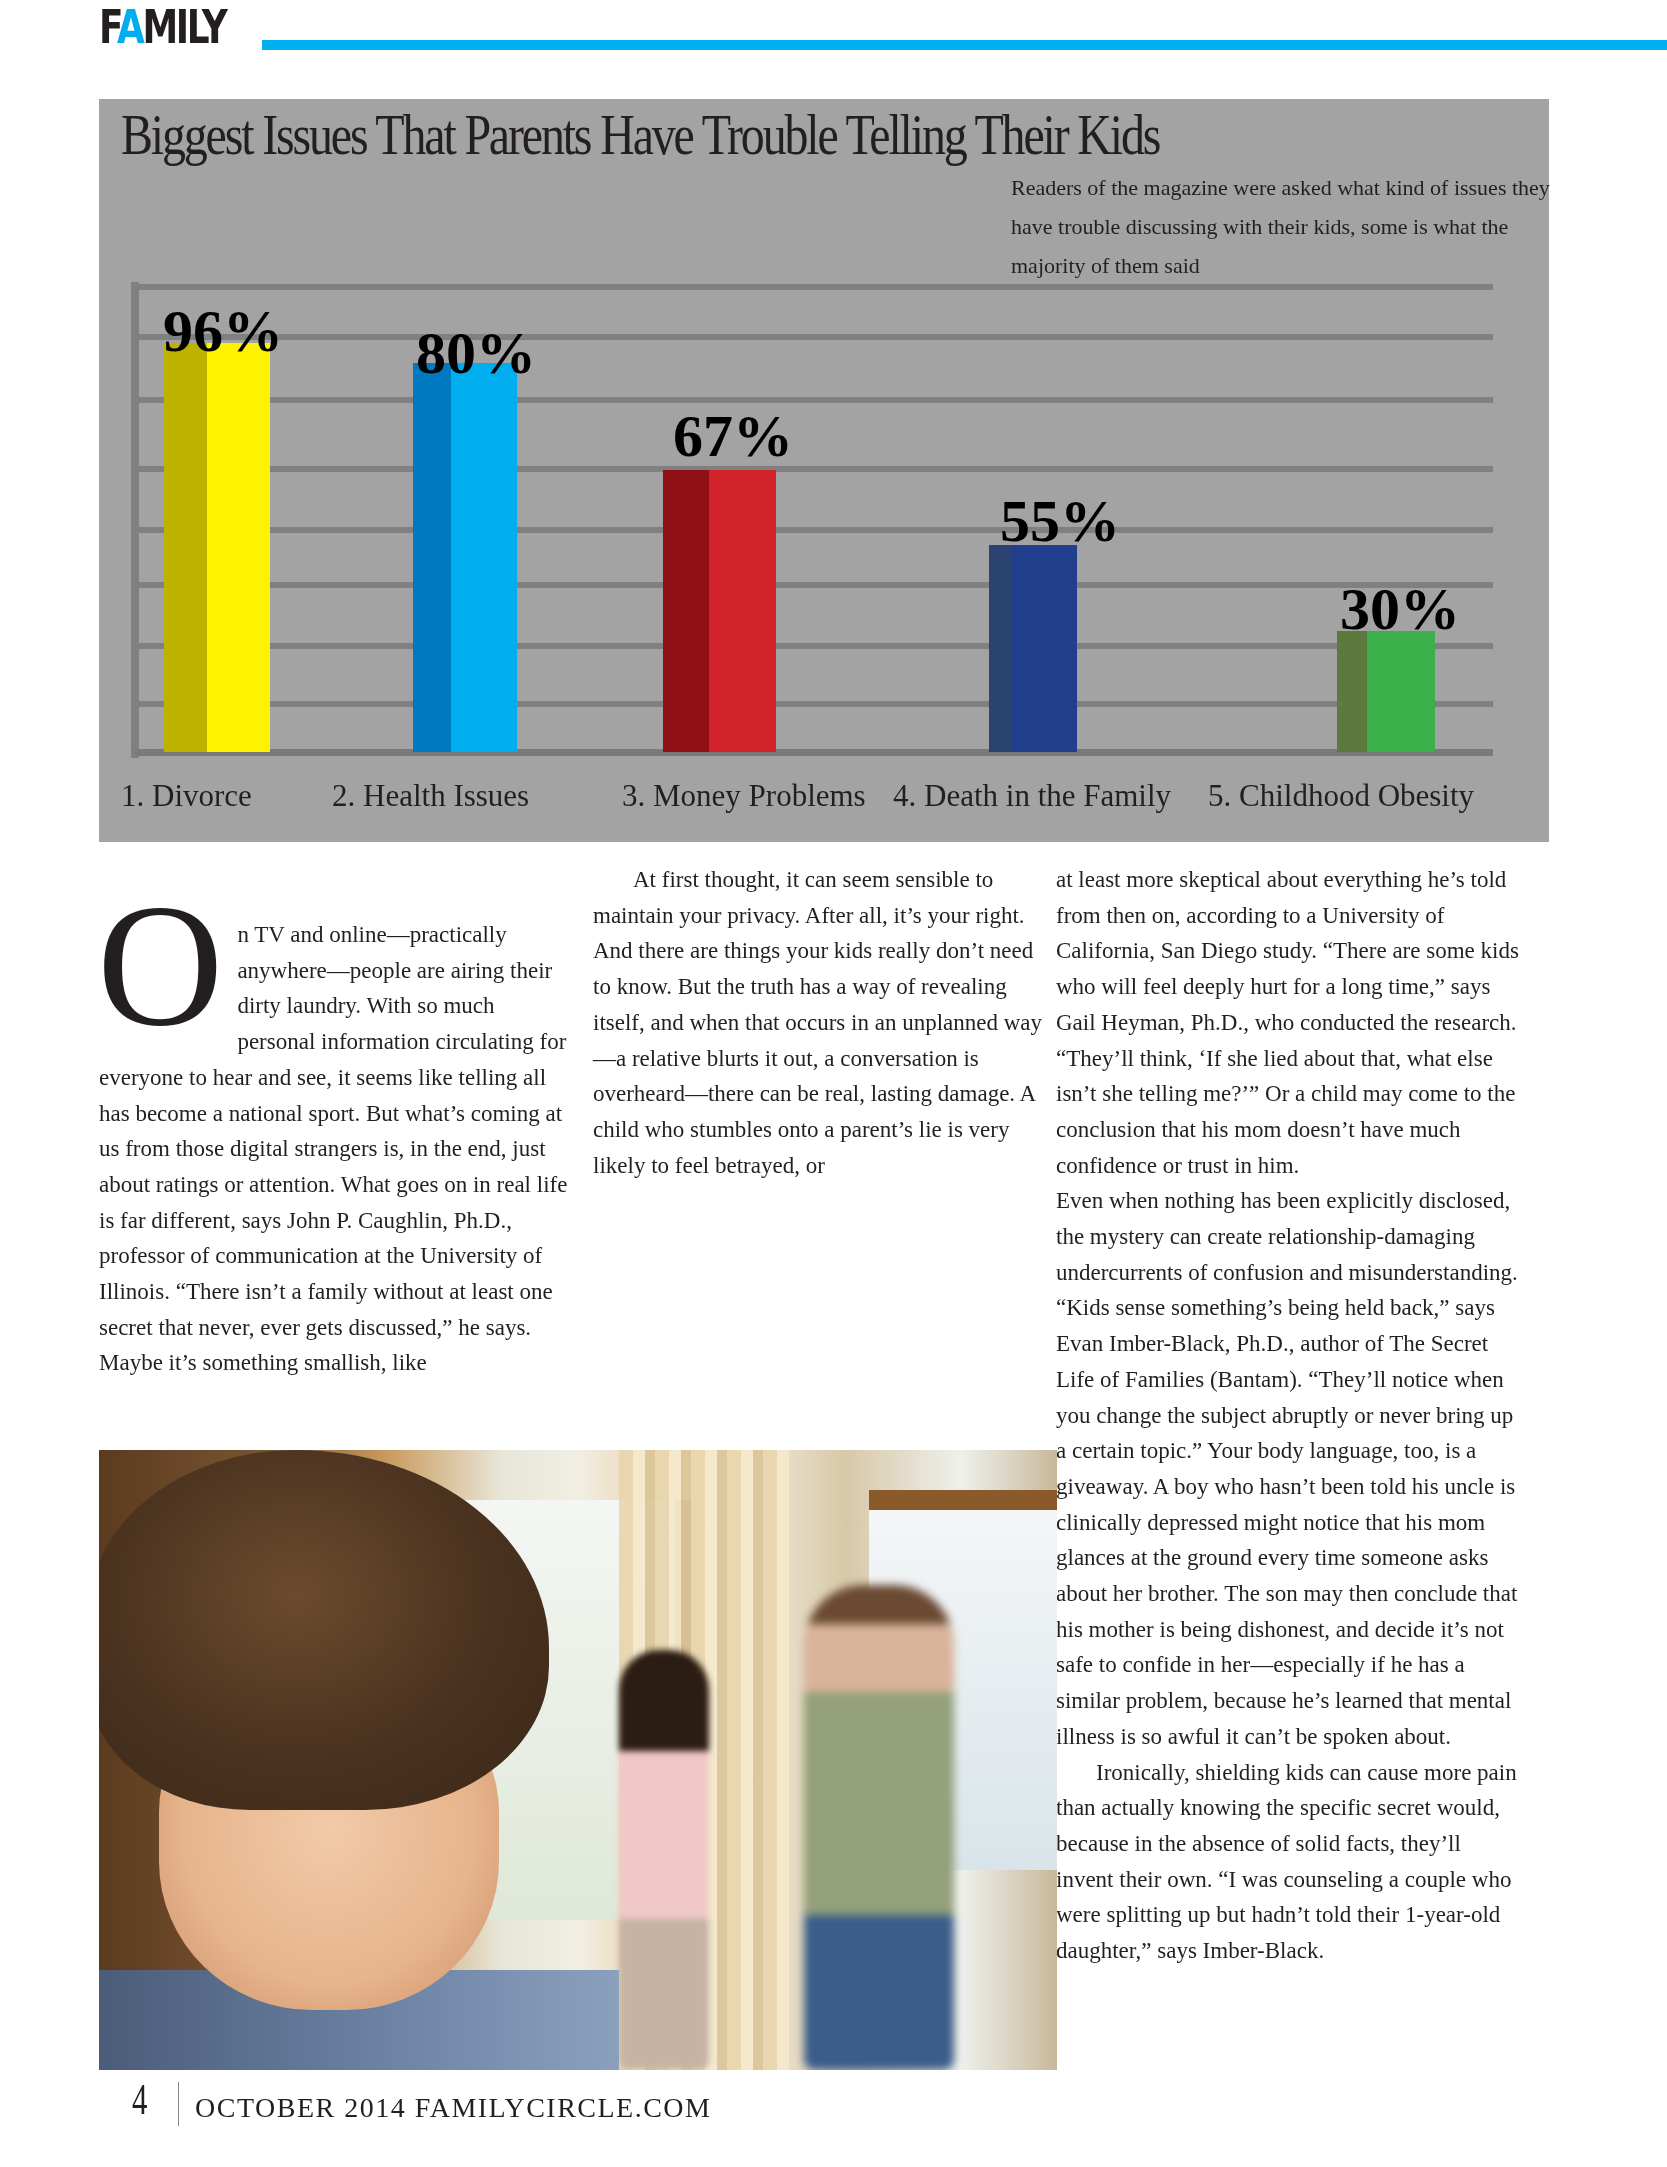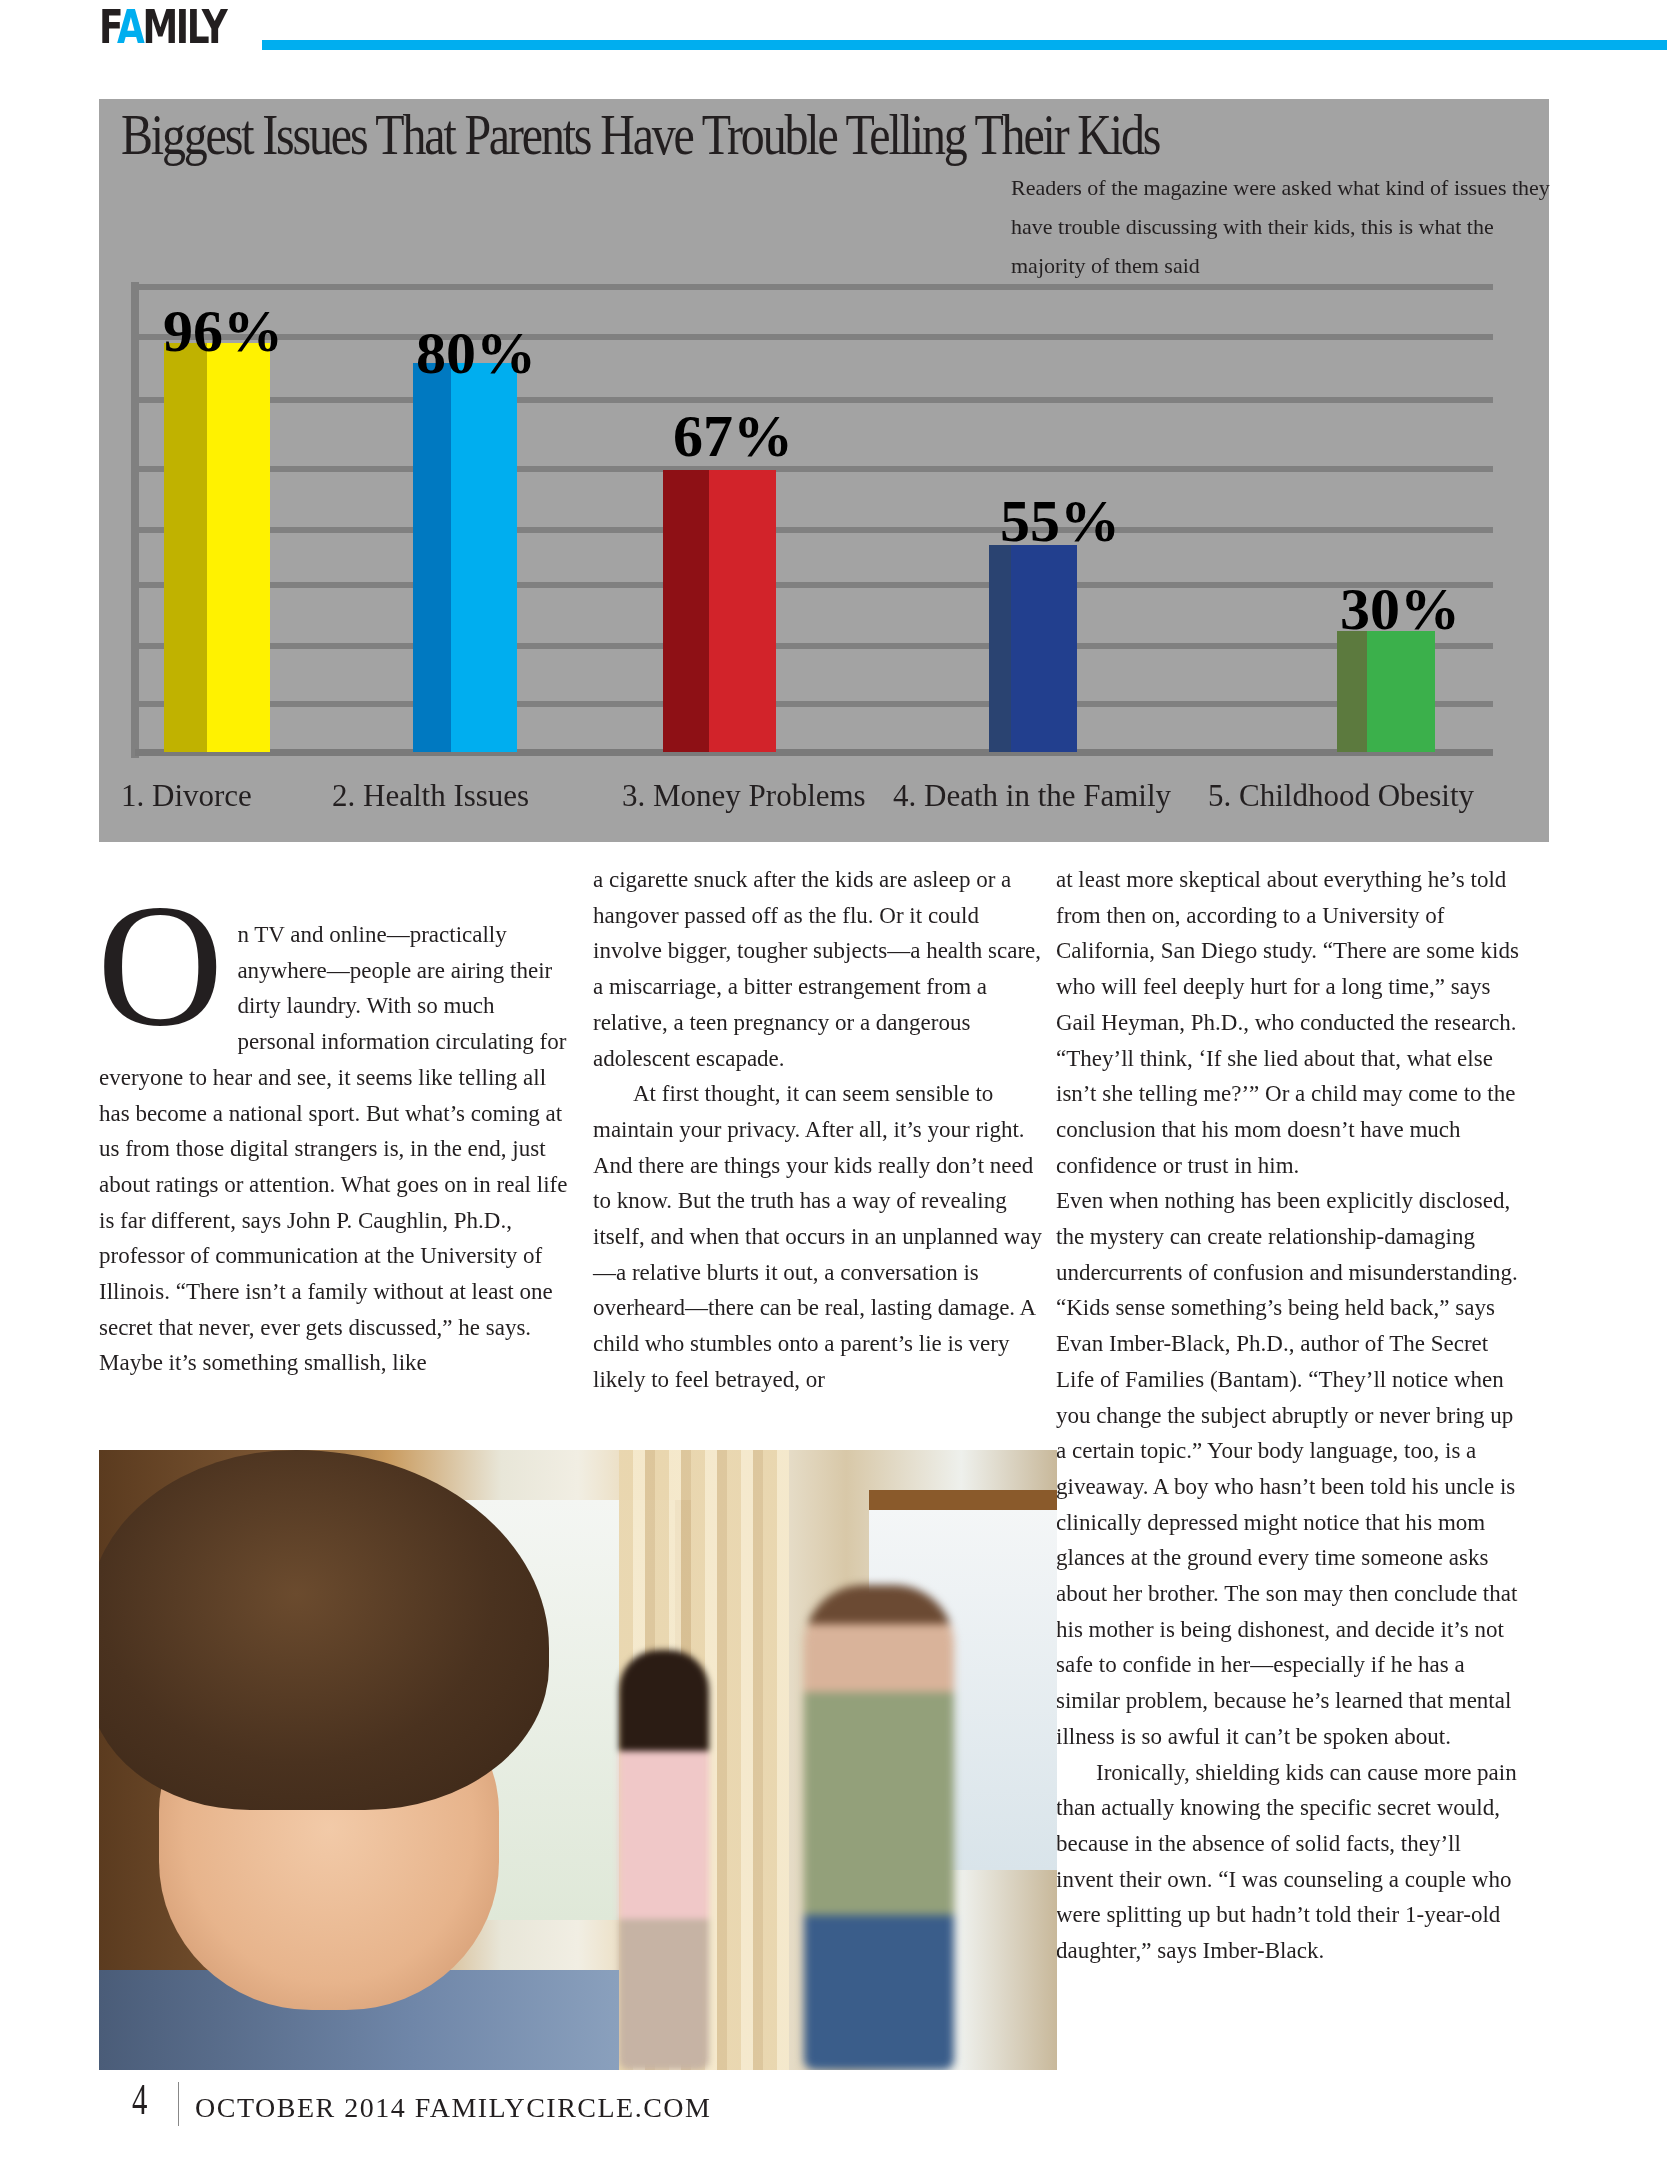--- a/index.html
+++ b/index.html
@@ -94,28 +94,27 @@
       <text x="332" y="806" class="cat-label">2. Health Issues</text>
       <text x="673" y="456" class="val-label">67%</text>
       <text x="622" y="806" class="cat-label">3. Money Problems</text>
       <text x="1000" y="541" class="val-label">55%</text>
       <text x="893" y="806" class="cat-label">4. Death in the Family</text>
       <text x="1340" y="629" class="val-label">30%</text>
       <text x="1208" y="806" class="cat-label">5. Childhood Obesity</text>
     </g>
 </svg>
 <div class="chart-title">Biggest Issues That Parents Have Trouble Telling Their Kids</div>
-<div class="chart-subtitle">Readers of the magazine were asked what kind of issues they have trouble discussing with their kids, this is what the majority of them said</div>
+<div class="chart-subtitle">Readers of the magazine were asked what kind of issues they have trouble discussing with their kids, some is what the majority of them said</div>
 
 <div class="col col1">
   <span class="dropcap">O</span>
   <p style="padding-top:47px;">n TV and online—practically anywhere—people are airing their dirty laundry. With so much personal information circulating for everyone to hear and see, it seems like telling all has become a national sport. But what’s coming at us from those digital strangers is, in the end, just about ratings or attention. What goes on in real life is far different, says John P. Caughlin, Ph.D., professor of communication at the University of Illinois. “There isn’t a family without at least one secret that never, ever gets discussed,” he says. Maybe it’s something smallish, like</p>
 </div>
 <div class="col col2">
-  <p>a cigarette snuck after the kids are asleep or a hangover passed off as the flu. Or it could involve bigger, tougher subjects—a health scare, a miscarriage, a bitter estrangement from a relative, a teen pregnancy or a dangerous adolescent escapade.</p>
   <p class="indent">At first thought, it can seem sensible to maintain your privacy. After all, it’s your right. And there are things your kids really don’t need to know. But the truth has a way of revealing itself, and when that occurs in an unplanned way—a relative blurts it out, a conversation is overheard—there can be real, lasting damage. A child who stumbles onto a parent’s lie is very likely to feel betrayed, or</p>
 </div>
 <div class="col col3">
   <p>at least more skeptical about everything he’s told from then on, according to a University of California, San Diego study. “There are some kids who will feel deeply hurt for a long time,” says Gail Heyman, Ph.D., who conducted the research. “They’ll think, ‘If she lied about that, what else isn’t she telling me?’” Or a child may come to the conclusion that his mom doesn’t have much confidence or trust in him.</p>
   <p>Even when nothing has been explicitly disclosed, the mystery can create relationship-damaging undercurrents of confusion and misunderstanding. “Kids sense something’s being held back,” says Evan Imber-Black, Ph.D., author of The Secret Life of Families (Bantam). “They’ll notice when you change the subject abruptly or never bring up a certain topic.” Your body language, too, is a giveaway. A boy who hasn’t been told his uncle is clinically depressed might notice that his mom glances at the ground every time someone asks about her brother. The son may then conclude that his mother is being dishonest, and decide it’s not safe to confide in her—especially if he has a similar problem, because he’s learned that mental illness is so awful it can’t be spoken about.</p>
   <p class="indent">Ironically, shielding kids can cause more pain than actually knowing the specific secret would, because in the absence of solid facts, they’ll invent their own. “I was counseling a couple who were splitting up but hadn’t told their 1-year-old daughter,” says Imber-Black.</p>
 </div>
 
 <div class="photo" title="Boy looking down in foreground while blurred parents argue in background">
   <div class="window-l"></div>

